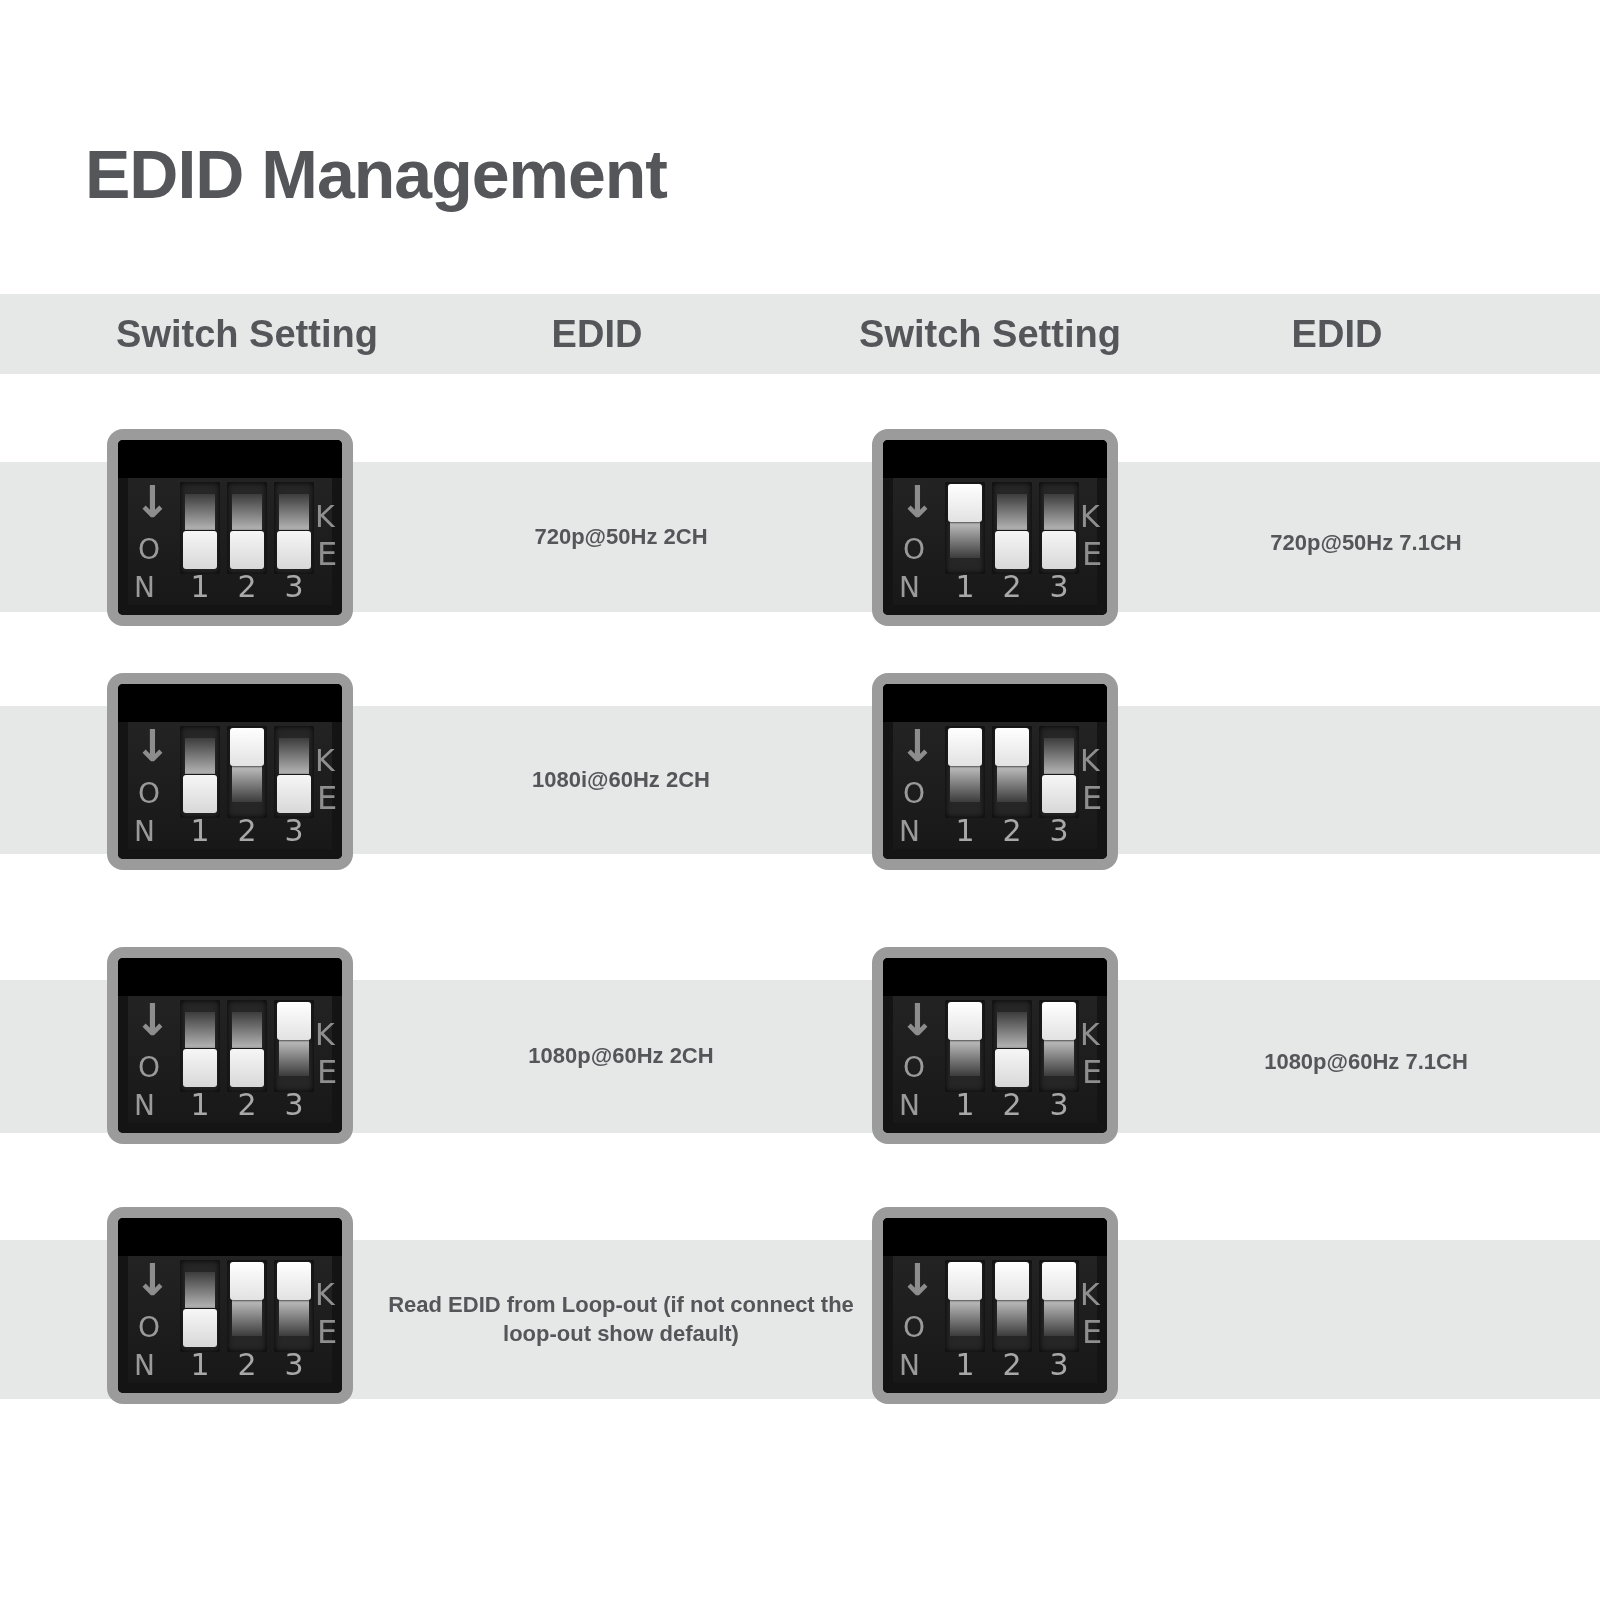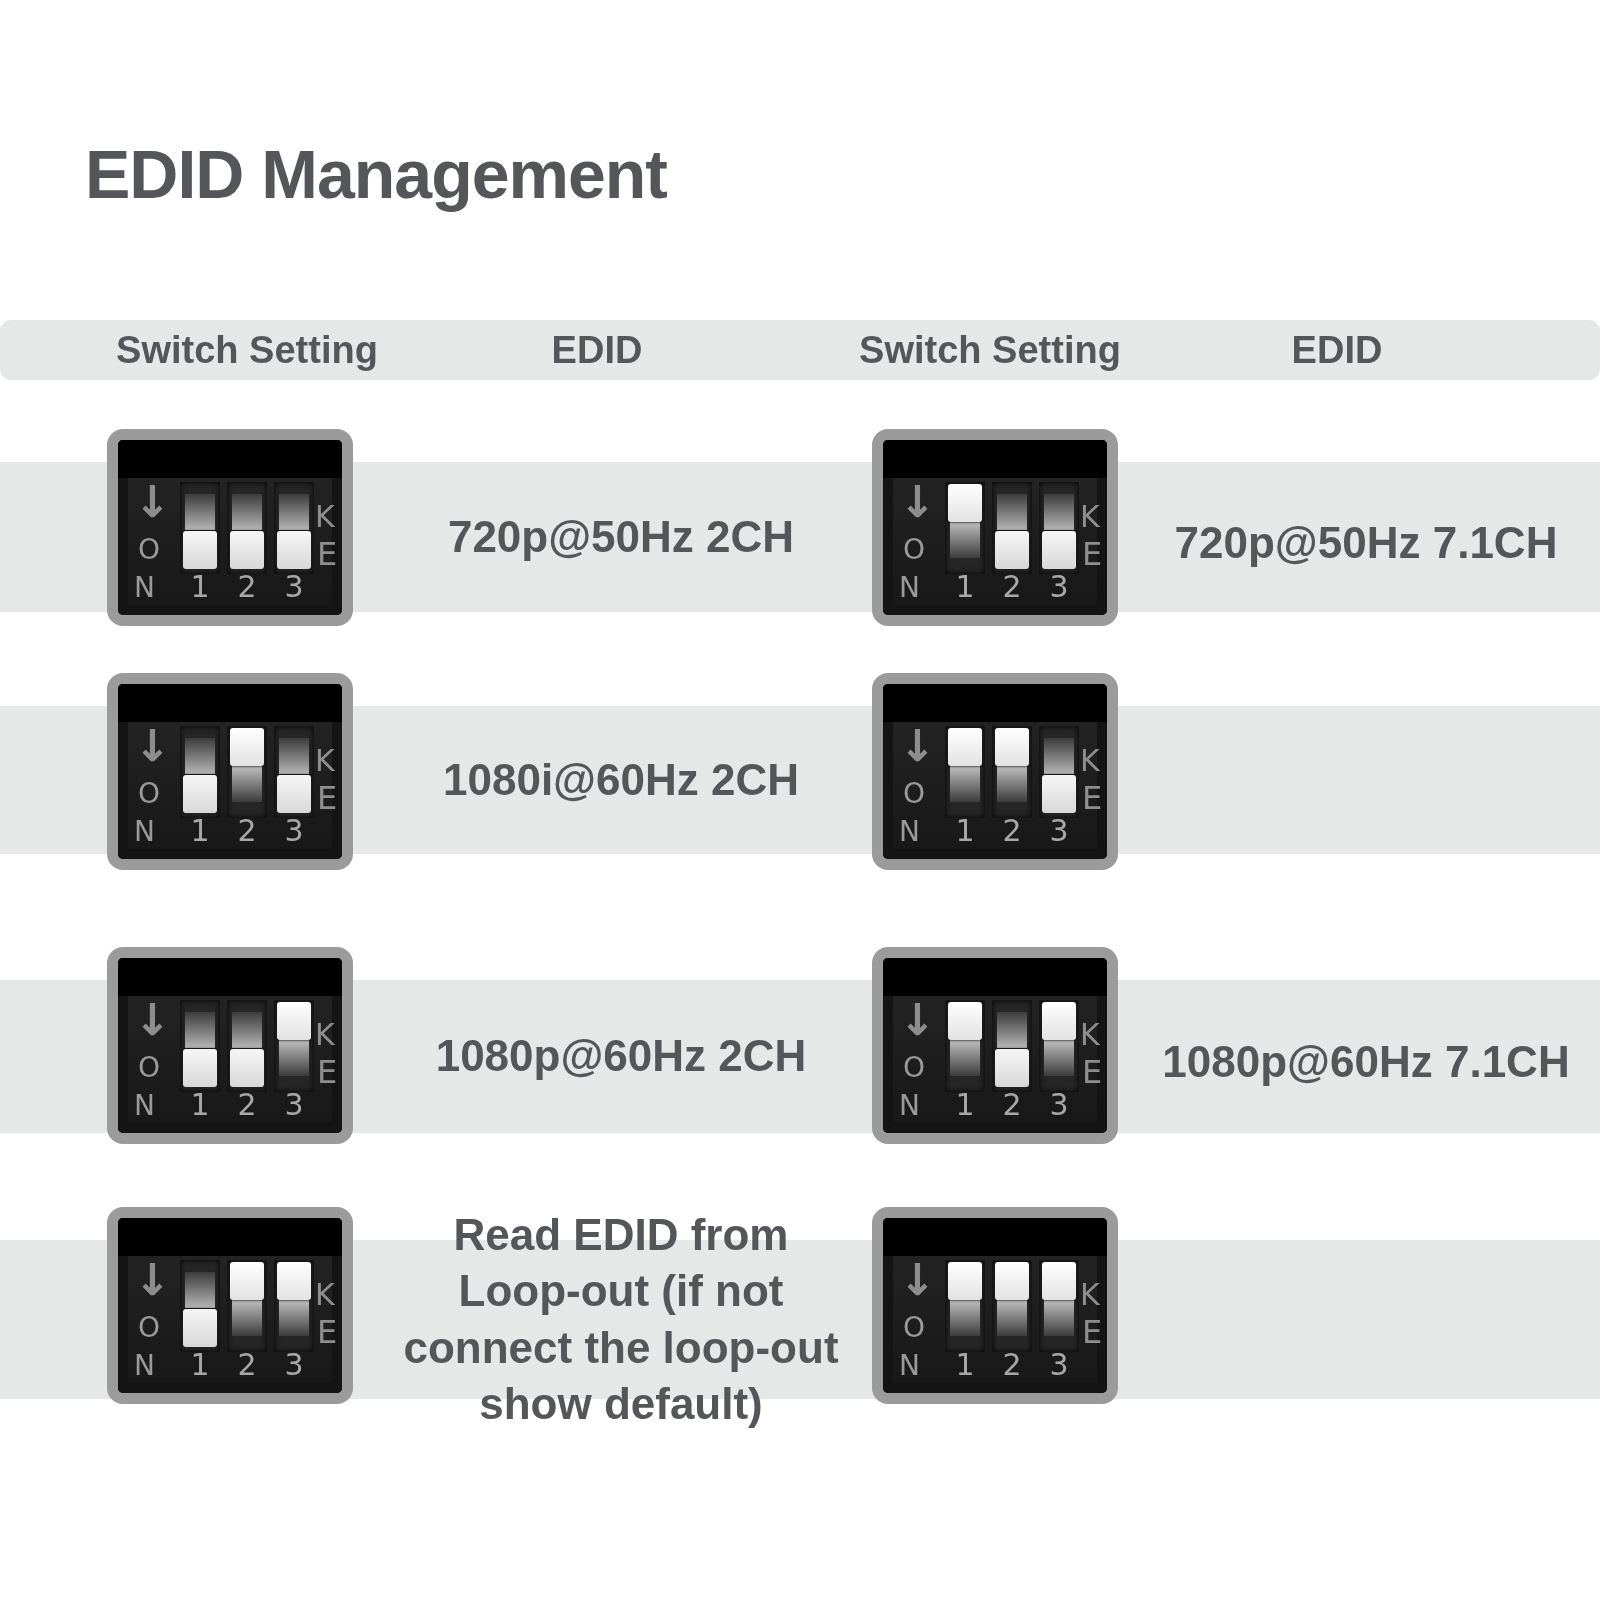--- a/index.html
+++ b/index.html
@@ -25,41 +25,41 @@
     font-weight:bold;
     letter-spacing:-1px;
     color:var(--text);
     margin-top:40px;
   }
   .band{
     position:absolute;
     left:0; width:1600px;
     background:var(--band);
   }
-  .band.header{ top:320px; height:60px;border-radius:11px; }
+  .band.header{ top:294px; height:80px; }
   .band.r0{ top:462px; height:150px; }
   .band.r1{ top:706px; height:148px; }
   .band.r2{ top:980px; height:153px; }
   .band.r3{ top:1240px; height:159px; }
 
   .hcell{
     position:absolute; top:0; height:100%;
     display:flex; align-items:center; justify-content:center;
     font-size:38px; font-weight:bold; color:var(--text);
   }
   .h1{ left:57px;  width:380px; }
   .h2{ left:382px; width:430px; }
   .h3{ left:800px; width:380px; }
   .h4{ left:1122px;width:430px; }
 
   .edid{
     position:absolute; top:0; height:100%;
     display:flex; align-items:center; justify-content:center;
     text-align:center;
-    font-size:44px; font-weight:bold; line-height:1.28;
+    font-size:22px; font-weight:bold; line-height:1.28;
     color:var(--text);
   }
   .edid-l{ left:388px;  width:466px; }
   .edid-r{ left:1140px; width:452px;margin-top:6px; }
 
   
   .dip{
     position:absolute; top:-33px;
     width:246px; height:197px;
     background:var(--dip-body);

